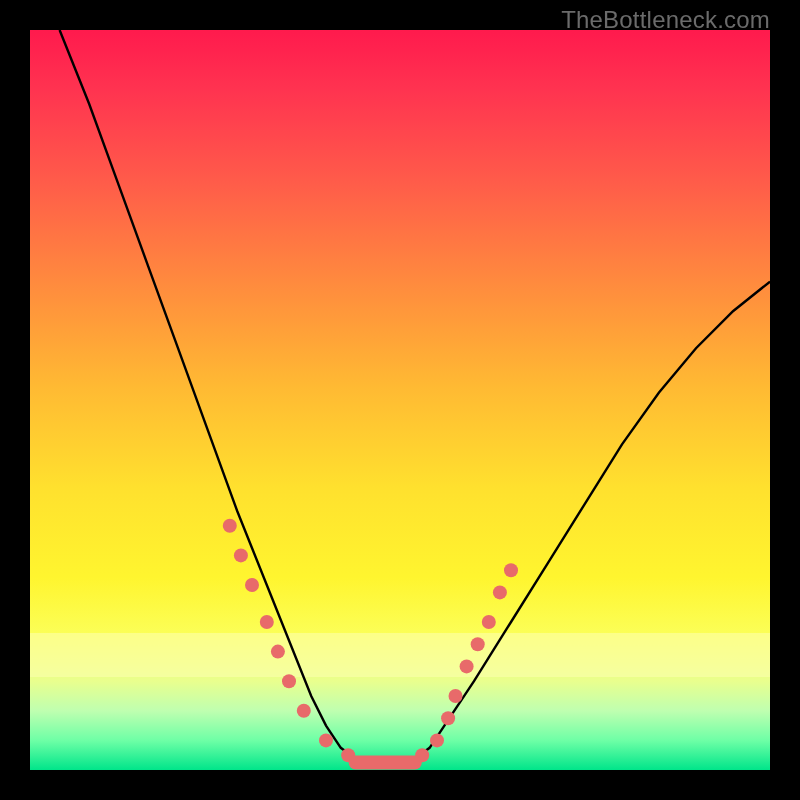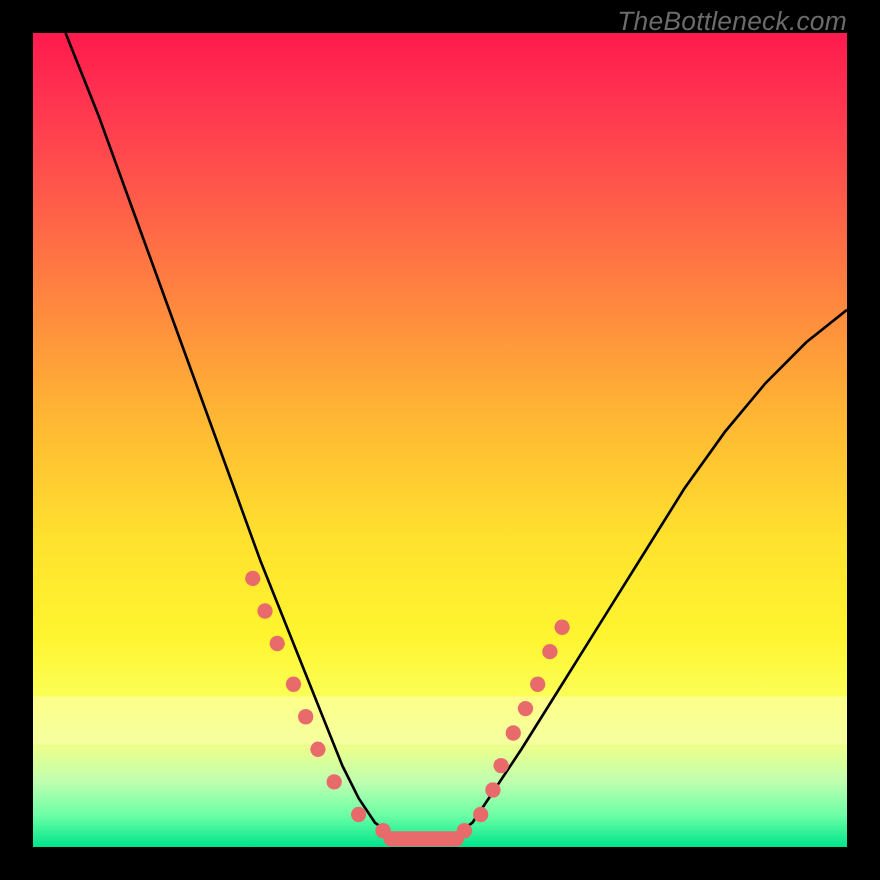--- a/index.html
+++ b/index.html
@@ -11,21 +11,20 @@
     background: #000;
     font-family: Arial, Helvetica, sans-serif;
   }
   .frame {
     position: absolute;
     left: 0;
     top: 0;
     width: 800px;
     height: 800px;
     background: #000;
-    font-style: italic;
   }
   .plot {
     position: absolute;
     left: 30px;
     top: 30px;
     width: 740px;
     height: 740px;
     background: linear-gradient(
       to bottom,
       #ff1a4d 0%,

